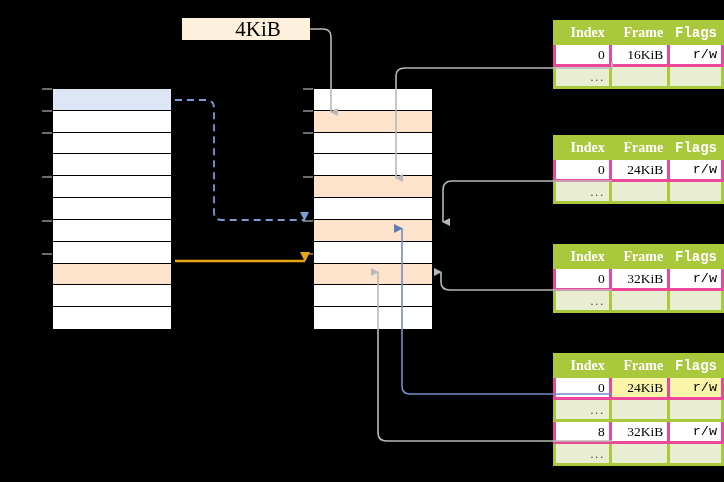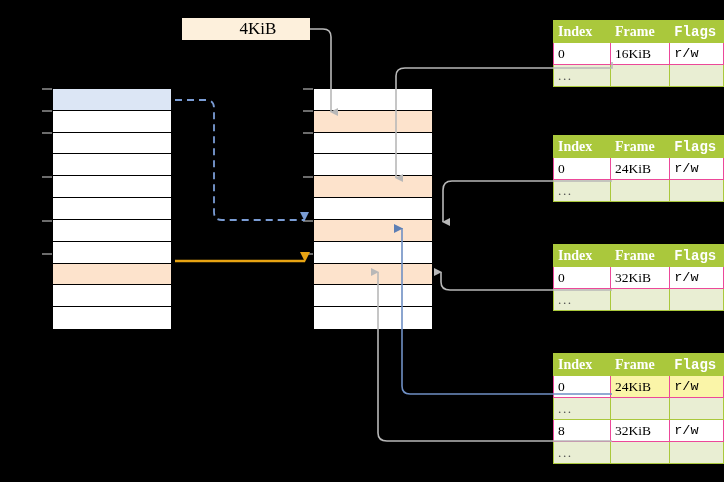--- a/index.html
+++ b/index.html
@@ -22,21 +22,21 @@
     pointer-events: none;
   }
 
   
   .offset-label {
     position: absolute;
     left: 182px; top: 18px;
     width: 128px; height: 22px;
     background: #fdf0dc;
     color: #000000;
-    font-size: 17px;
+    font-size: 21px;
     line-height: 22px;
     text-align: center;
     box-sizing: border-box;
     padding-left: 24px;
   }
 
   
   .memcol {
     position: absolute;
     box-sizing: border-box;
@@ -58,25 +58,25 @@
   
   .ptable {
     position: absolute;
     border-collapse: collapse;
     table-layout: fixed;
     background: #ffffff;
     font-size: 13.5px;
     color: #000000;
   }
   .ptable th, .ptable td {
-    border: 1px solid #ec4899;
+    border: 3px solid #ec4899;
     padding: 1px 4px;
     height: 22px;
     box-sizing: border-box;
-    text-align: left;
+    text-align: right;
     font-weight: normal;
     white-space: nowrap;
   }
   .ptable th {
     background: #aac83c;
     color: #ffffff;
     font-weight: bold;
     font-size: 14px;
     border-color: #aac83c;
   }

